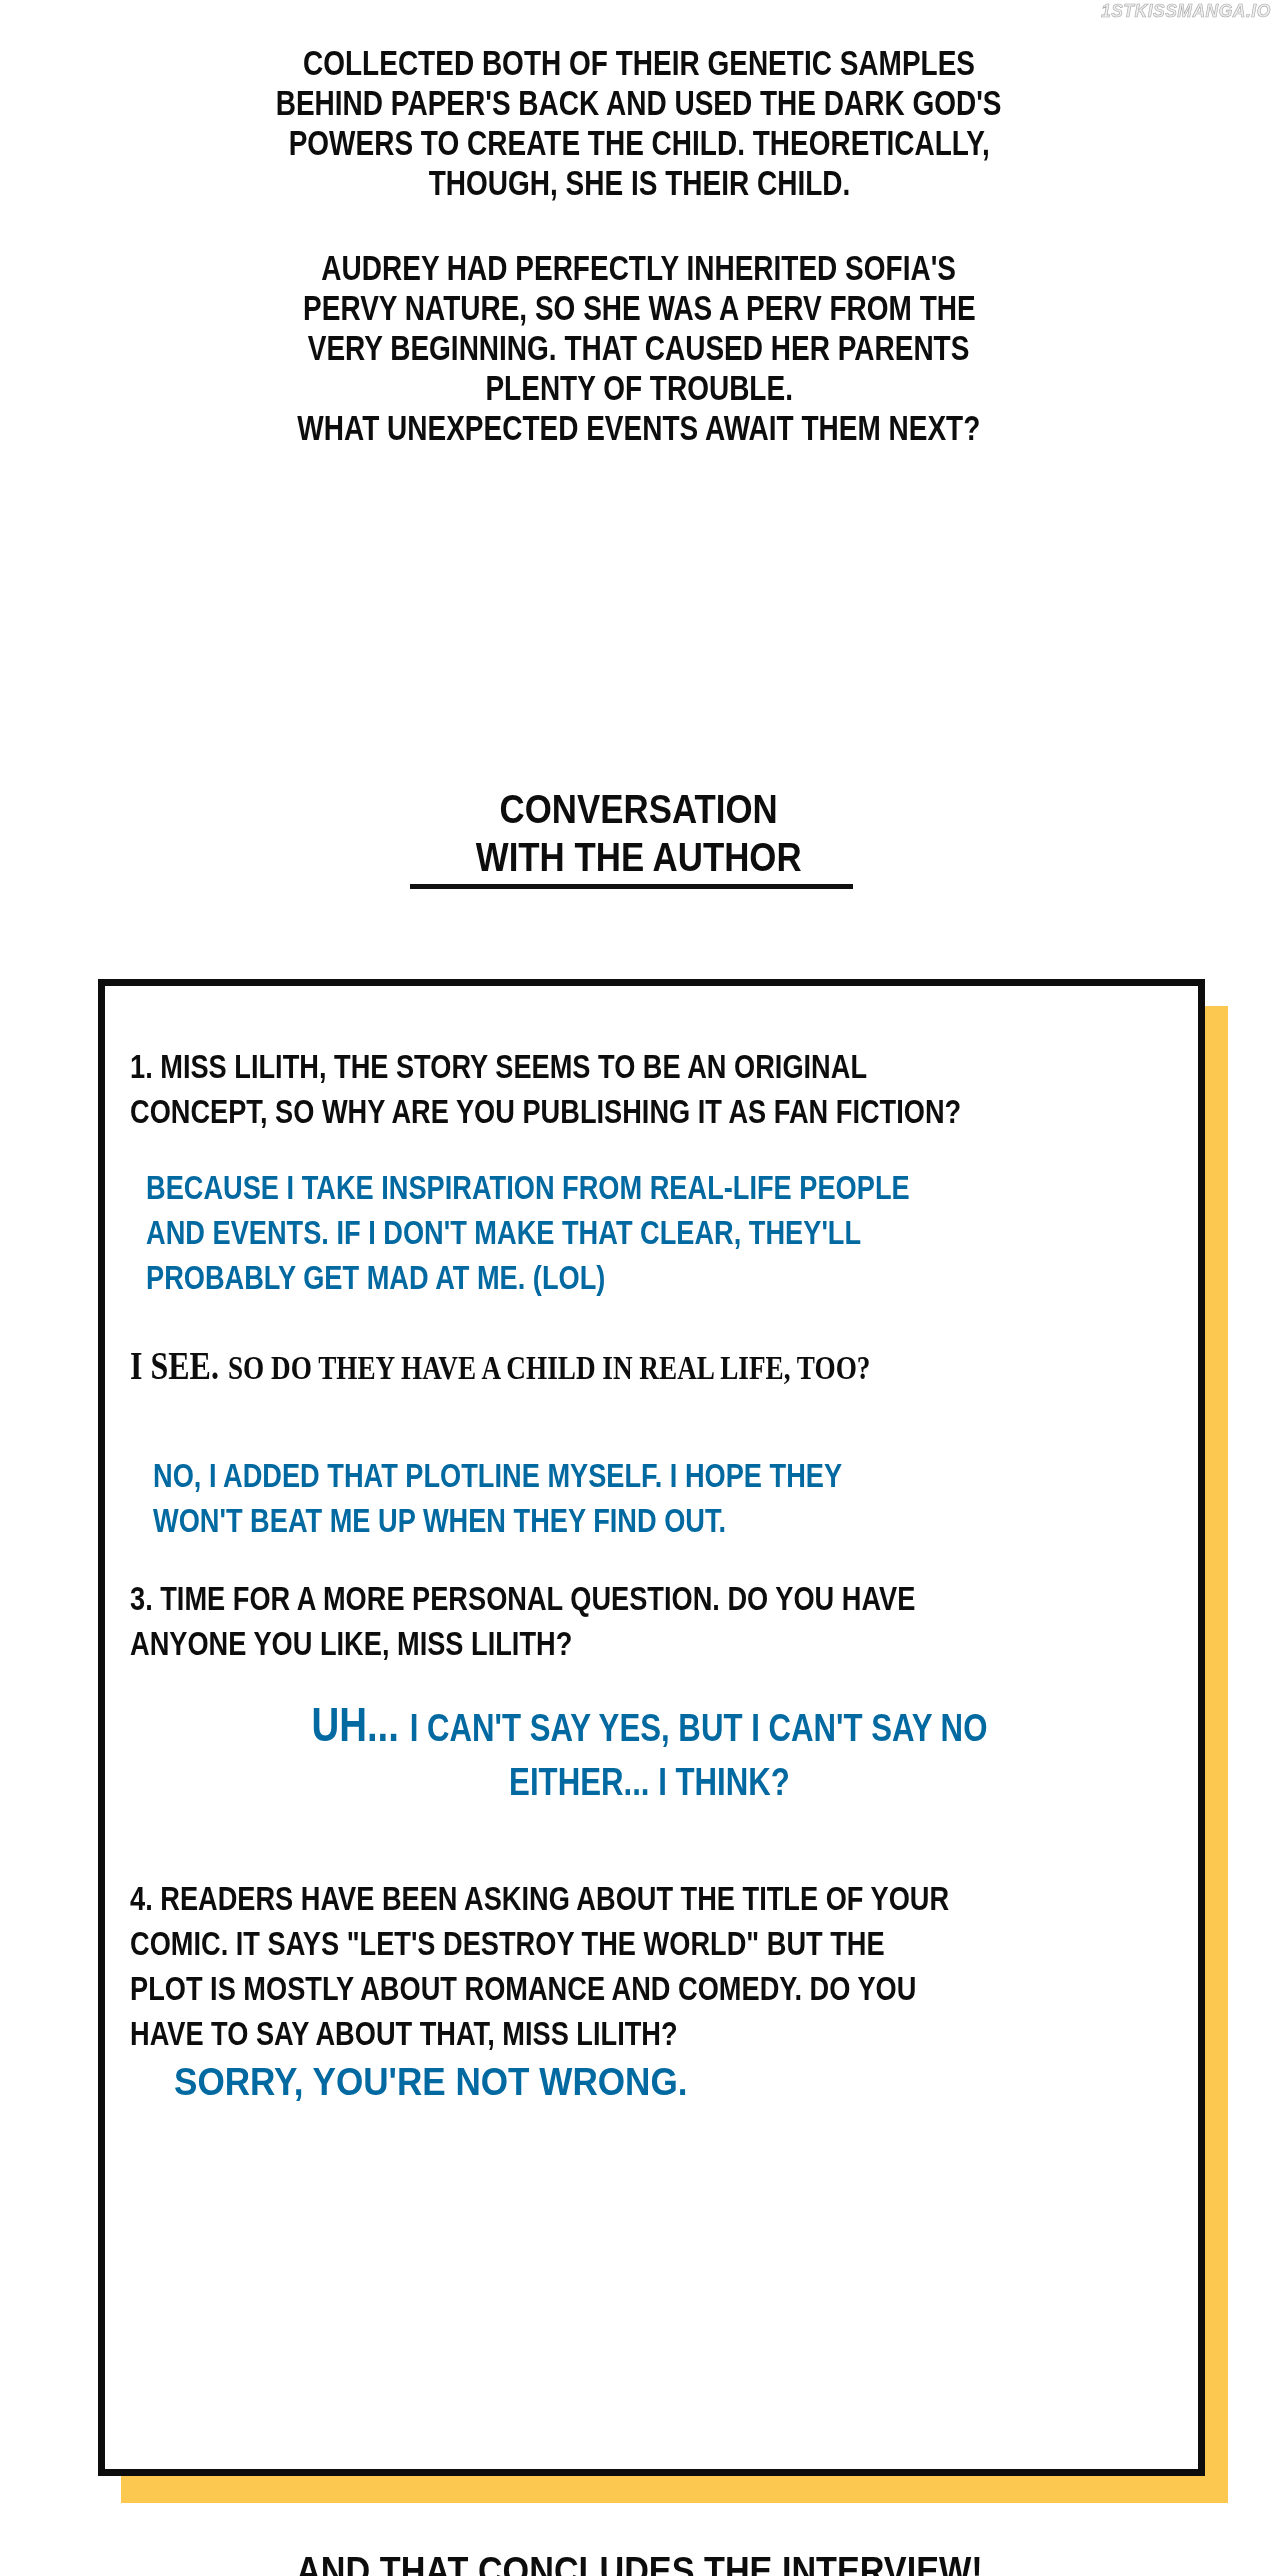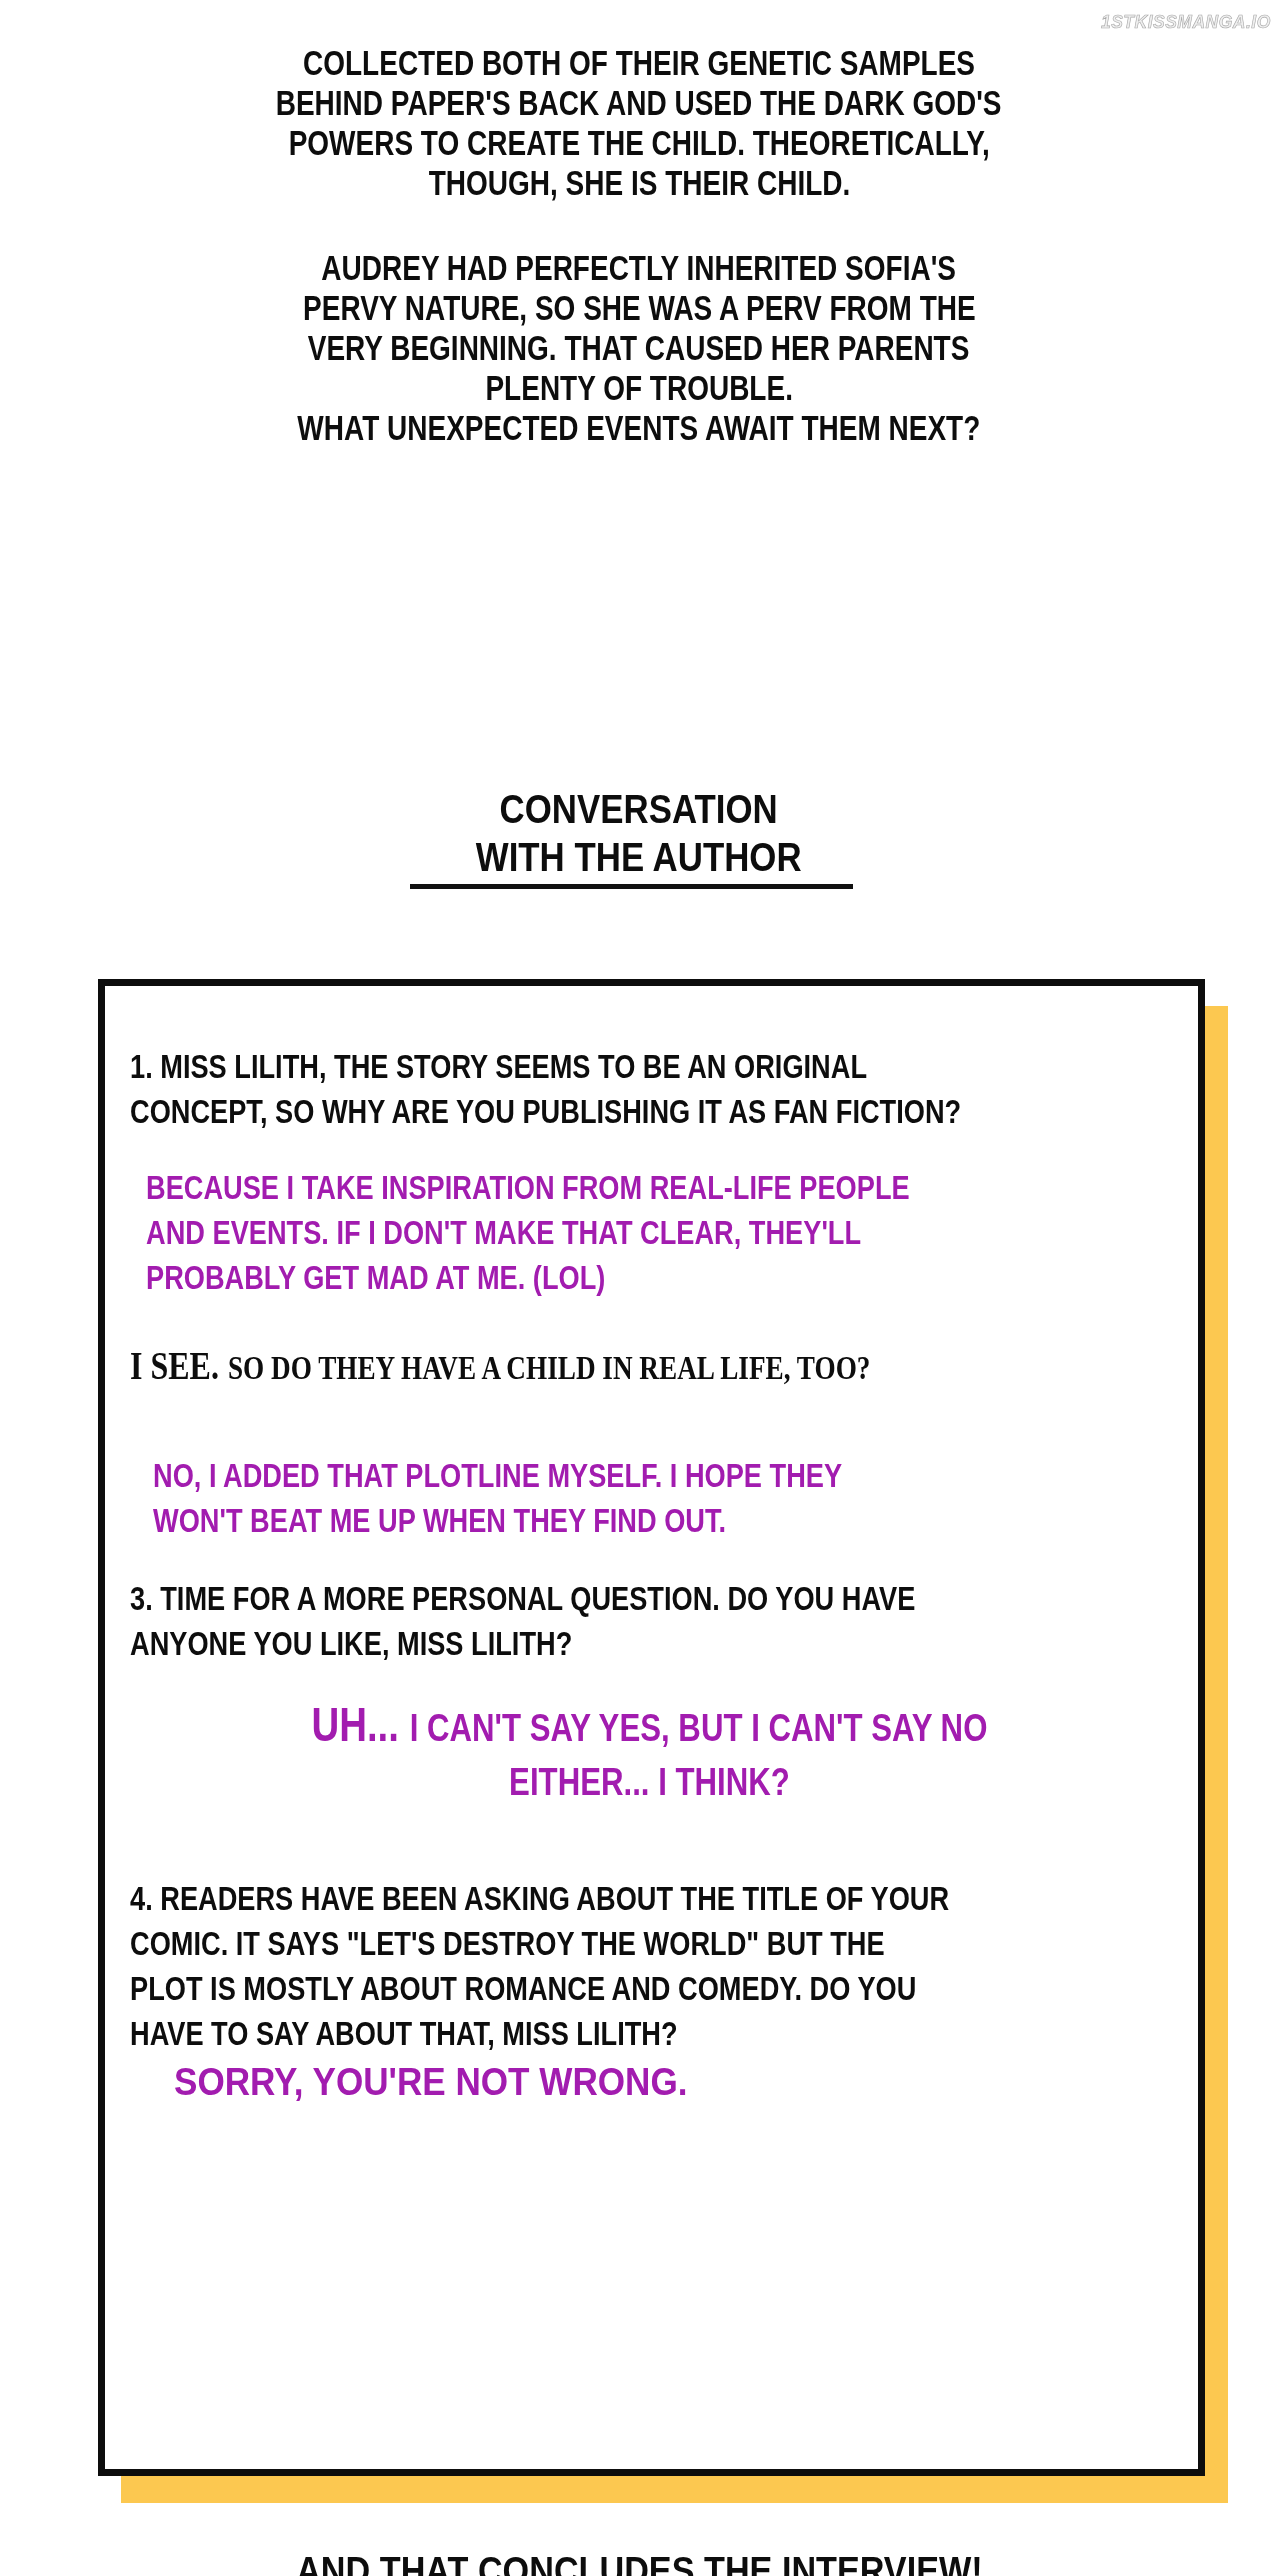--- a/index.html
+++ b/index.html
@@ -9,21 +9,21 @@
     color:#0d0d0d;
   }
   
   .cx  { display:inline-block; white-space:nowrap; transform:scaleX(0.80); }
   .cx90{ transform:scaleX(0.90); }
   .line-c { text-align:center; }
   .line-c .cx { transform-origin:50% 50%; }
   .line-l .cx { transform-origin:0 50%; }
 
   .watermark {
-    position:absolute; top:12px; right:7.2px; height:20.6px;
+    position:absolute; top:1px; right:7.2px; height:20.6px;
     font-size:17.5px; font-style:italic; letter-spacing:0.5px;
     color:#efefef; -webkit-text-stroke:0.6px #a8a8a8;
   }
 
   .intro { position:absolute; left:0; right:0; font-size:35px; line-height:40px; }
   #intro1 { top:43px; }
   #intro2 { top:248px; }
 
   .heading { position:absolute; left:0; right:0; top:785px; font-size:41px; line-height:48px; }
   .heading .cx { transform:scaleX(0.85); }
@@ -31,21 +31,21 @@
 
   .qa-box {
     position:absolute; left:98px; top:979px; width:1107px; height:1497px;
     box-sizing:border-box; background:#ffffff;
     border:7.2px solid #0d0d0d;
     box-shadow:23px 27px 0 0 #fcc850;
     padding:58px 29px 0 25px;
     font-size:34px; line-height:45px;
   }
   .q { color:#0d0d0d; }
-  .a { color:#a21caf; }
+  .a { color:#0369a1; }
   .qa-a1 { margin-top:31px;  margin-left:15.5px; }
   .qa-q2 { margin-top:41px;  line-height:49px;font-family:Liberation Serif, serif; }
   .qa-q2 .lead { font-size:40px; }
   .qa-q2 .rest { margin-left:11.3px; }
   .qa-a2 { margin-top:61px; margin-left:23px; }
   .qa-q3 { margin-top:33px; }
   .qa-a3 { margin-top:32px; font-size:39px; line-height:54px; }
   .qa-a3 .lead { font-size:48px; }
   .qa-a3 .rest { margin-left:13.4px; }
   .qa-q4 { margin-top:67px; }

